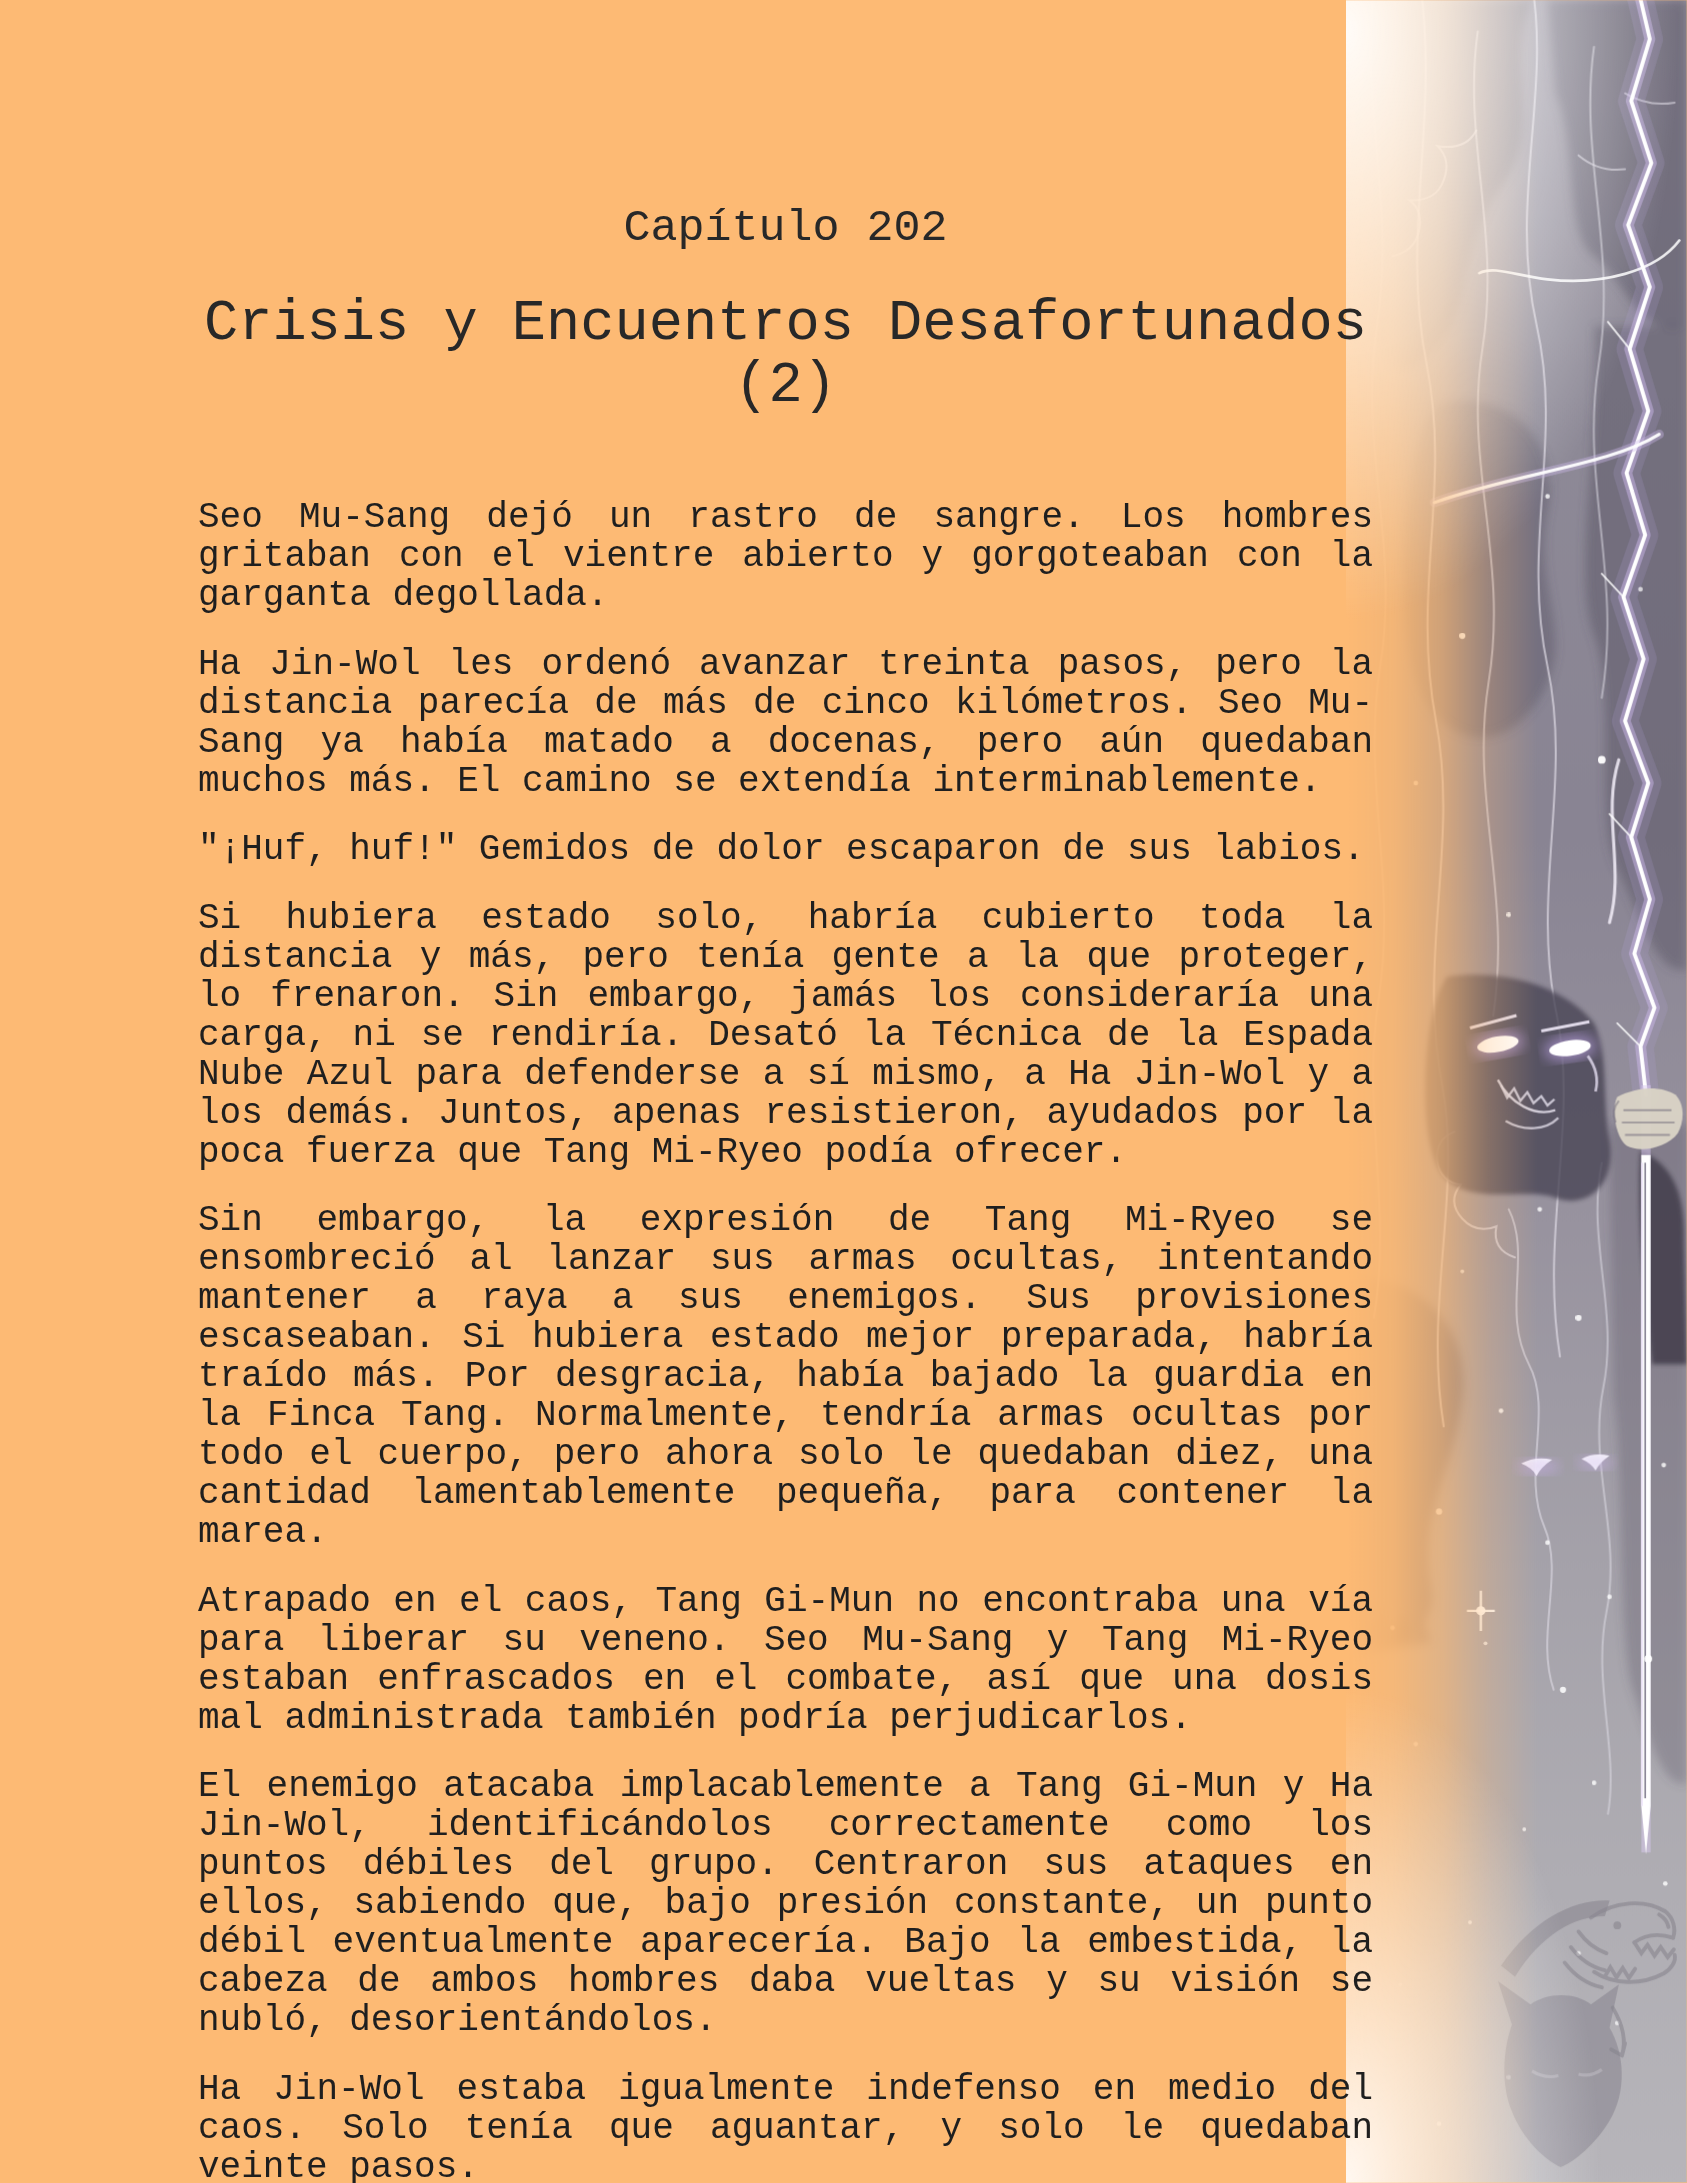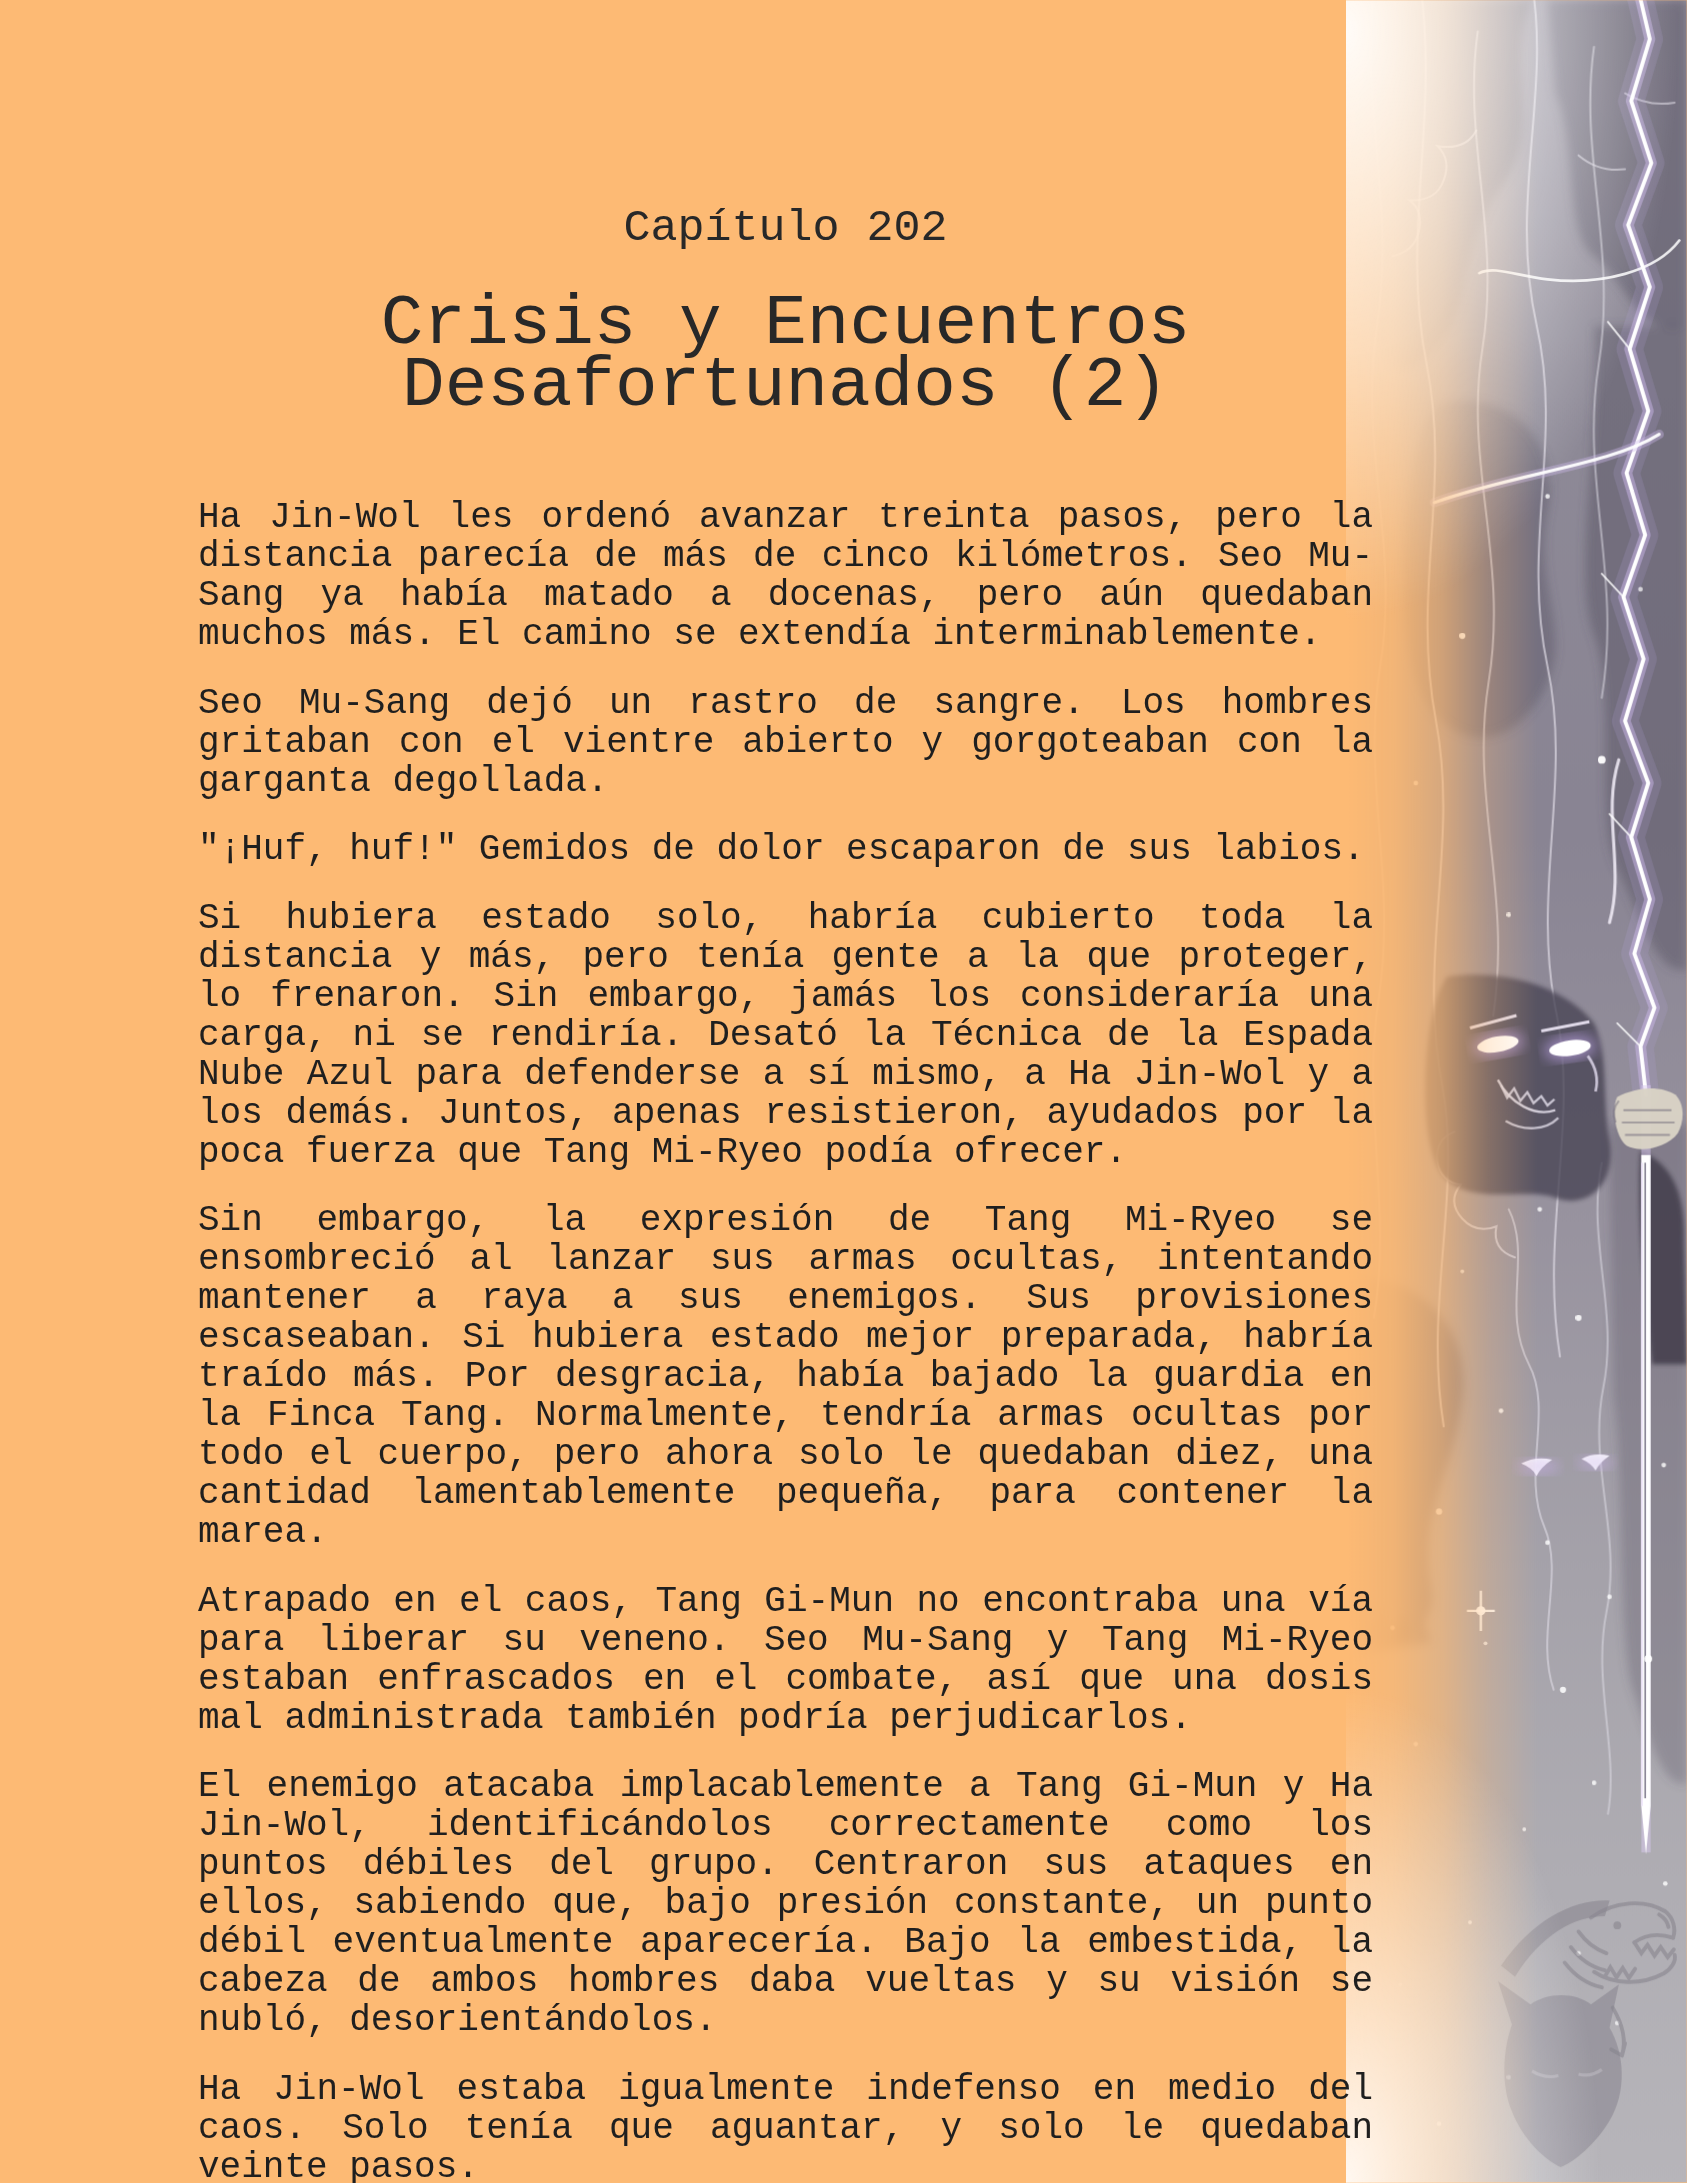--- a/index.html
+++ b/index.html
@@ -29,21 +29,21 @@
     color:#282828;
   }
   .chapter-number{
     display:block;
     font-size:45px;
     line-height:45px;
     margin-bottom:42px;
   }
   .chapter-title{
     display:block;
-    font-size:71px;
+    font-size:57px;
     line-height:62px;
   }
   .body-text p{
     font-size:36px;
     line-height:39px;
     margin:0 0 29.5px 0;
     text-align:justify;
     text-justify:inter-word;
   }
   .body-text p.italic{ font-style:italic; }
@@ -229,22 +229,22 @@
       <rect x="0" y="2180" width="340" height="636" fill="url(#gBL)"></rect>
     </svg>
   </div>
 
   <main class="content">
     <h1 class="chapter-heading">
       <span class="chapter-number">Capítulo 202</span>
       <span class="chapter-title">Crisis y Encuentros Desafortunados (2)</span>
     </h1>
     <div class="body-text">
+      <p>Seo Mu-Sang dejó un rastro de sangre. Los hombres gritaban con el vientre abierto y gorgoteaban con la garganta degollada.</p>
       <p>Ha Jin-Wol les ordenó avanzar treinta pasos, pero la distancia parecía de más de cinco kilómetros. Seo Mu-Sang ya había matado a docenas, pero aún quedaban muchos más. El camino se extendía interminablemente.</p>
-      <p>Seo Mu-Sang dejó un rastro de sangre. Los hombres gritaban con el vientre abierto y gorgoteaban con la garganta degollada.</p>
       <p>"¡Huf, huf!" Gemidos de dolor escaparon de sus labios.</p>
       <p>Si hubiera estado solo, habría cubierto toda la distancia y más, pero tenía gente a la que proteger, lo frenaron. Sin embargo, jamás los consideraría una carga, ni se rendiría. Desató la Técnica de la Espada Nube Azul para defenderse a sí mismo, a Ha Jin-Wol y a los demás. Juntos, apenas resistieron, ayudados por la poca fuerza que Tang Mi-Ryeo podía ofrecer.</p>
       <p>Sin embargo, la expresión de Tang Mi-Ryeo se ensombreció al lanzar sus armas ocultas, intentando mantener a raya a sus enemigos. Sus provisiones escaseaban. Si hubiera estado mejor preparada, habría traído más. Por desgracia, había bajado la guardia en la Finca Tang. Normalmente, tendría armas ocultas por todo el cuerpo, pero ahora solo le quedaban diez, una cantidad lamentablemente pequeña, para contener la marea.</p>
       <p>Atrapado en el caos, Tang Gi-Mun no encontraba una vía para liberar su veneno. Seo Mu-Sang y Tang Mi-Ryeo estaban enfrascados en el combate, así que una dosis mal administrada también podría perjudicarlos.</p>
       <p>El enemigo atacaba implacablemente a Tang Gi-Mun y Ha Jin-Wol, identificándolos correctamente como los puntos débiles del grupo. Centraron sus ataques en ellos, sabiendo que, bajo presión constante, un punto débil eventualmente aparecería. Bajo la embestida, la cabeza de ambos hombres daba vueltas y su visión se nubló, desorientándolos.</p>
       <p>Ha Jin-Wol estaba igualmente indefenso en medio del caos. Solo tenía que aguantar, y solo le quedaban veinte pasos.</p>
     </div>
   </main>
 
 </div>

